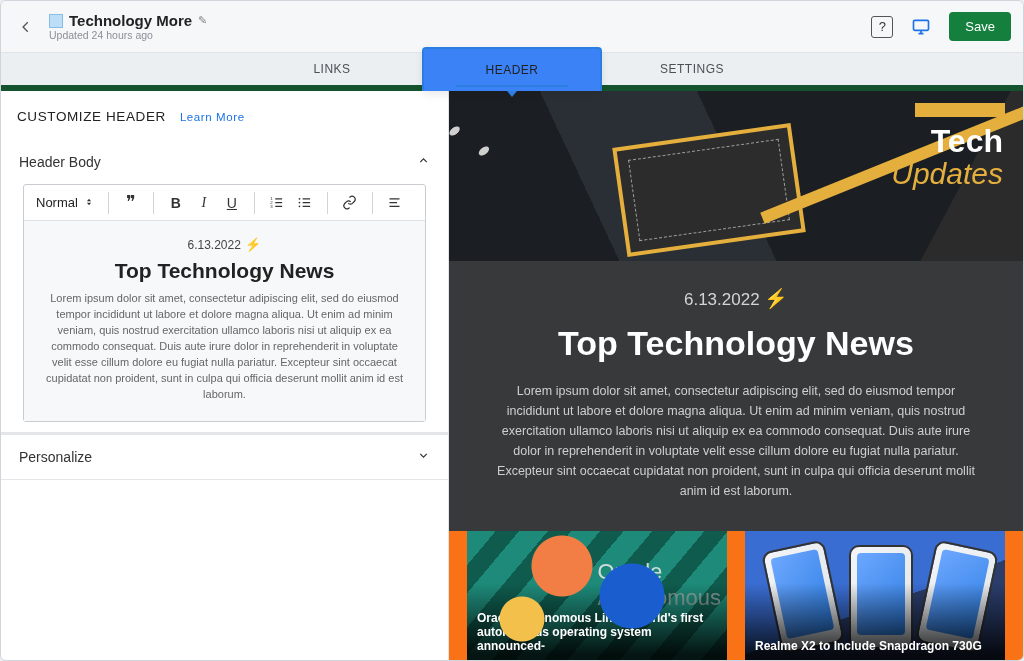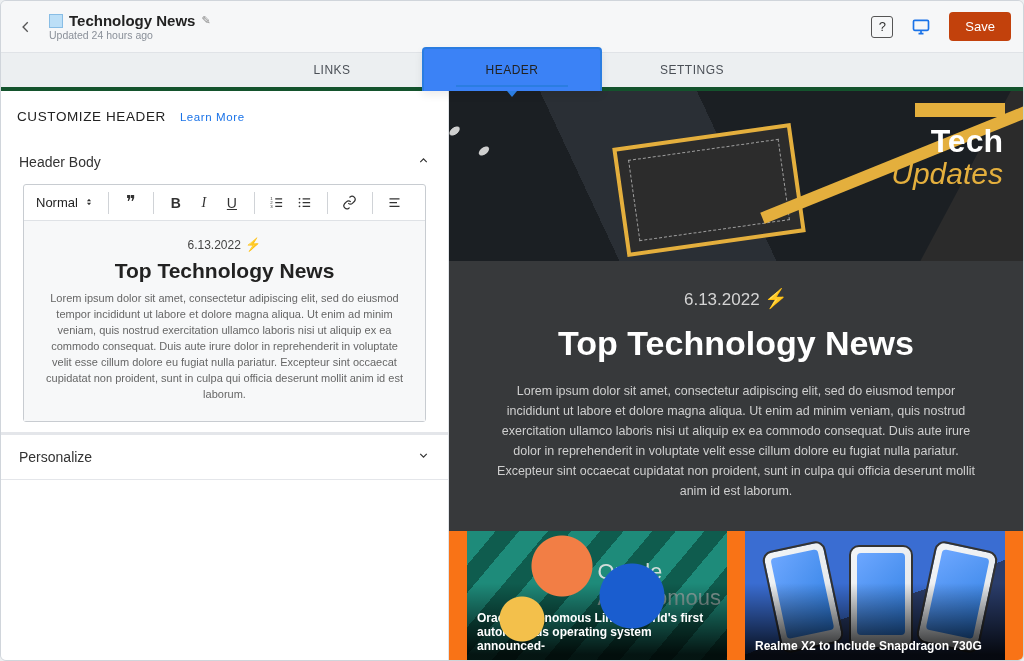--- a/index.html
+++ b/index.html
@@ -10,24 +10,24 @@
   .topbar{ height:52px; display:flex; align-items:center; padding:6px 12px; background:#f6f7f8; border-bottom:1px solid #e0e3e7;}
   .back-btn{ width:26px;height:26px; display:flex;align-items:center;justify-content:center; color:#555; cursor:pointer; font-size:14px;}
   .titleblock{ margin-left:10px; }
   .titleline{ display:flex;align-items:center;gap:6px; }
   .paper-icon{ width:14px;height:14px; background:linear-gradient(#bcdff7,#bcdff7); border:1px solid #88bde5; display:inline-block;}
   .page-title{ font-size:15px; font-weight:600; color:#222; }
   .pencil-icon{ font-size:11px; color:#888; }
   .page-updated{ font-size:10.5px; color:#8a9099; }
   .topbar-right{ margin-left:auto; display:flex; gap:14px; align-items:center;}
   .icon-btn{ width:28px;height:28px;display:flex;align-items:center;justify-content:center;color:#333;cursor:pointer; font-size:15px;}
-  .save-btn{ background:#c2410c;color:#fff;border:none;padding:7px 16px;border-radius:4px;font-size:13px;cursor:pointer;}
-
-  
-  .tabs{ height:38px; display:flex; justify-content:center; background:#eceff1; border-bottom:4px solid #14532d;}
+  .save-btn{ background:#15803d;color:#fff;border:none;padding:7px 16px;border-radius:4px;font-size:13px;cursor:pointer;}
+
+  
+  .tabs{ height:38px; display:flex; justify-content:center; background:#eceff1; border-bottom:6px solid #14532d;}
   .tab{ width:180px; display:flex;align-items:center;justify-content:center; font-size:12px; color:#4b5057; letter-spacing:.5px; cursor:pointer; position:relative;}
   .tab.active{ background:#3b82f6; border:2px solid #2b7de1; border-bottom:none; border-radius:4px 4px 0 0; color:#222; font-weight:500; height:44px; margin-top:-6px; box-shadow:0 4px 8px rgba(0,0,0,.08); z-index:5;}
   .tab.active::after{ content:""; position:absolute; bottom:4px; left:32px; right:32px; height:2px; background:#2b7de1;}
   .tab.active .drop-dot{ position:absolute; bottom:-6px; left:50%; transform:translateX(-50%); width:0;height:0;border-left:5px solid transparent;border-right:5px solid transparent;border-top:6px solid #2b7de1;}
 
   
   .main{ display:flex; height:calc(661px - 52px - 38px); }
   .leftpanel{ width:448px; background:#fff; border-right:1px solid #e1e4e8; overflow:auto; padding:18px 16px 6px 16px;}
   .rightpanel{ flex:1; background:#f97316; overflow:hidden; position:relative;}
 
@@ -108,21 +108,21 @@
 
 <div class="topbar">
   <div class="back-btn">
     <svg viewBox="0 0 24 24" width="14" height="14" fill="none" stroke="#555" stroke-width="2.3">
         <polyline points="15 4 7 12 15 20"></polyline>
       </svg>
   </div>
   <div class="titleblock">
     <div class="titleline">
       <span class="paper-icon"></span>
-      <span class="page-title">Technology News</span>
+      <span class="page-title">Technology More</span>
       <span class="pencil-icon">✎</span>
     </div>
     <div class="page-updated">Updated 24 hours ago</div>
   </div>
   <div class="topbar-right">
     <div class="icon-btn" style="border:1.5px solid #555;border-radius:3px;width:22px;height:22px;font-size:13px;">?</div>
     <div class="icon-btn" style="color:#1a73e8;">
       <svg viewBox="0 0 24 24" width="20" height="20" fill="none" stroke="#1a73e8" stroke-width="2">
           <rect x="3" y="4" width="18" height="12" rx="1.5"></rect>
           <line x1="9" y1="20" x2="15" y2="20"></line>

